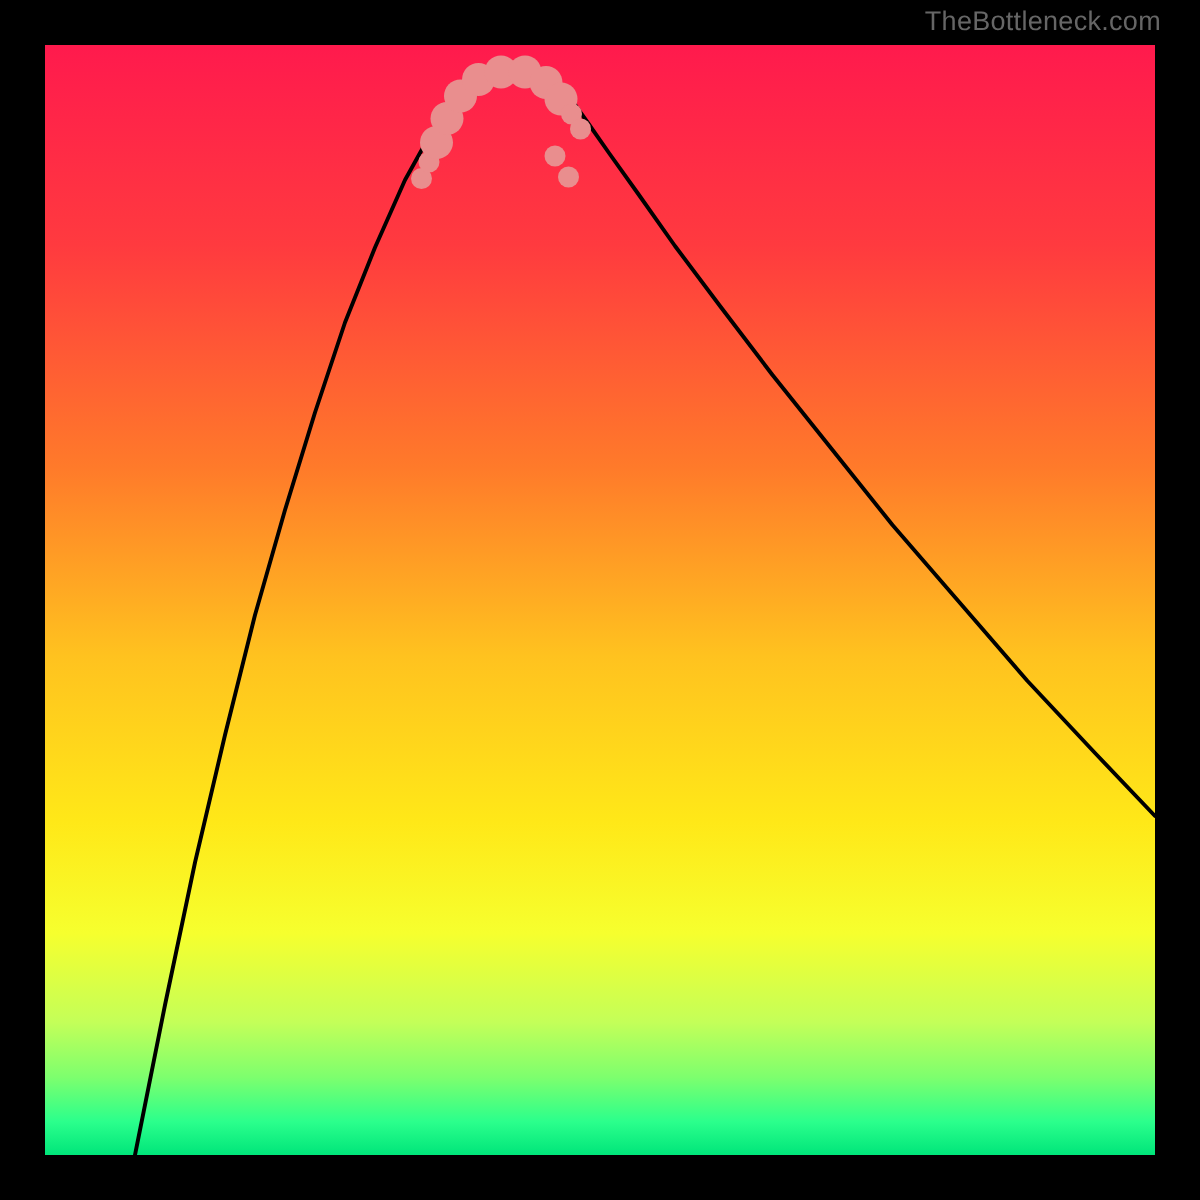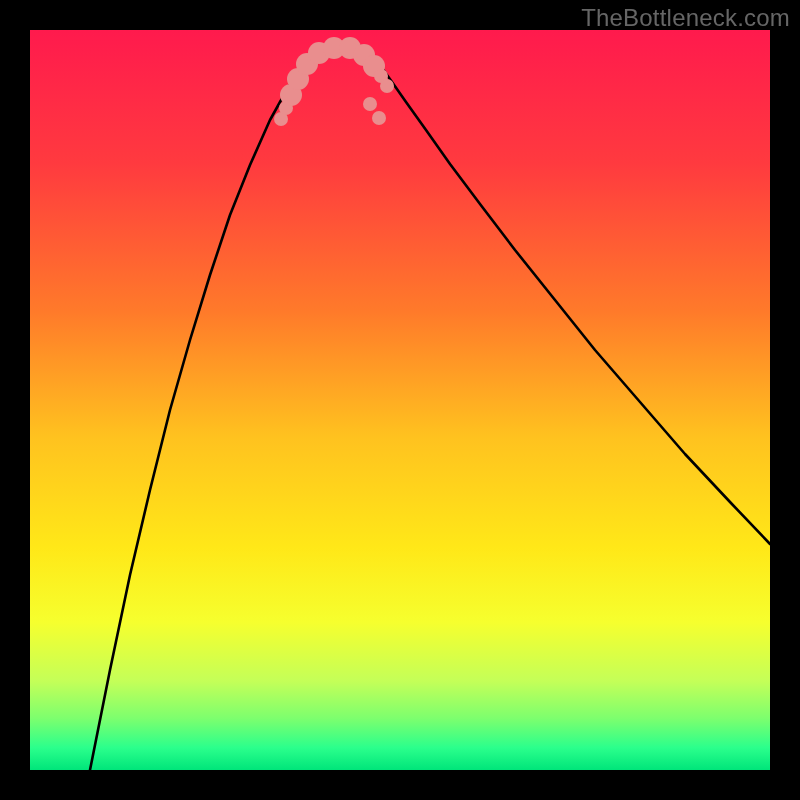--- a/index.html
+++ b/index.html
@@ -20,23 +20,23 @@
     position: absolute;
     left: 30px;
     top: 30px;
     width: 740px;
     height: 740px;
     overflow: hidden;
   }
   .watermark {
     position: absolute;
     top: 4px;
-    right: 10px;
+    right: 26px;
     color: #666;
-    font-size: 24px;
+    font-size: 18px;
     font-weight: 500;
     letter-spacing: 0.2px;
     user-select: none;
   }
   svg {
     display: block;
   }
 </style>
 </head>
 <body>

